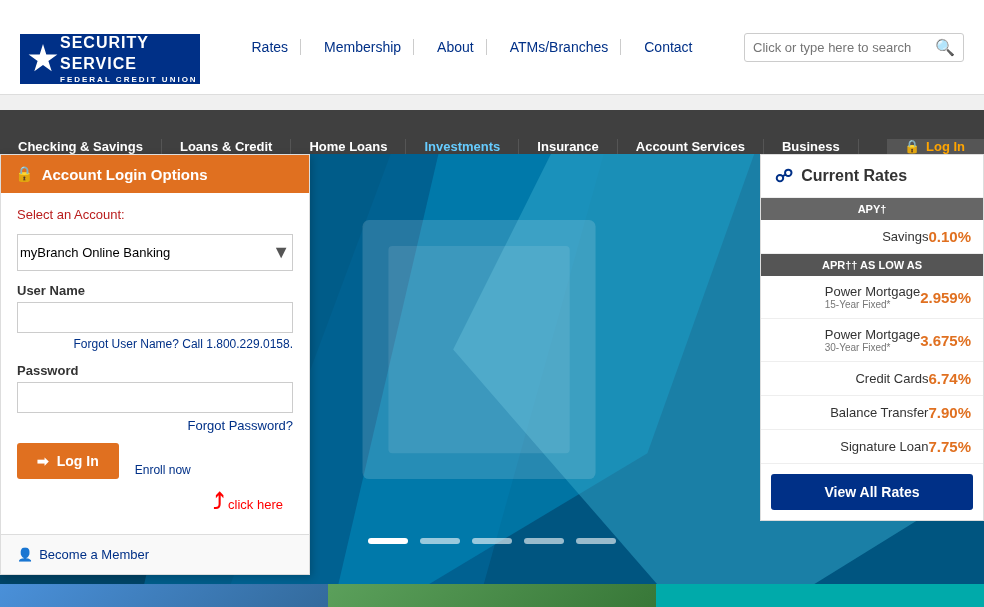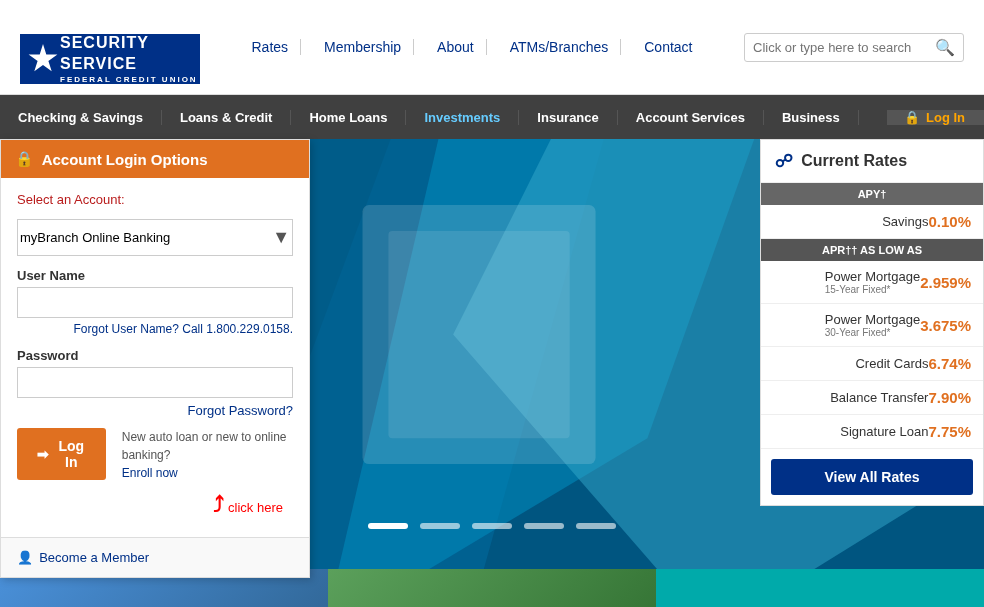--- a/index.html
+++ b/index.html
@@ -48,22 +48,23 @@
     }
     .search-box input {
       border: none; outline: none; font-size: 13px; color: #999;
       width: 185px; background: transparent;
     }
     .search-icon { color: #003087; font-size: 16px; cursor: pointer; }
 
     
     .main-nav {
       background: #404040;
-      display: flex; align-items: center;
+      display: flex; align-items: flex-end;
       height: 44px;
+      margin-top: 15px;
     }
     .main-nav .nav-item {
       color: #fff; font-size: 13px; font-weight: bold;
       padding: 0 18px;
       display: flex; align-items: center;
       cursor: pointer; white-space: nowrap;
       border-right: 1px solid #555;
       text-decoration: none;
     }
     .main-nav .nav-item.login {
@@ -299,21 +300,21 @@
       <input class="text-input" type="password" style="">
       <div style="text-align:right; margin-bottom:10px;">
         <a style="font-size:13px; color:#003087; text-decoration:none;">Forgot Password?</a>
       </div>
       <div class="login-row">
         <button class="login-btn">
           <span>➡</span>
           <span>Log In</span>
         </button>
         <div class="enroll-text">
-          <span>New auto loan or new to online banking?</span><br>
+          <br>
           <a>Enroll now</a>
         </div>
       </div>
       <div style="text-align:right; padding-right:10px; padding-bottom:5px;">
         <span style="color:red; font-size:22px; font-weight:bold;">⤴</span>
         <span style="color:red; font-size:13px;">click here</span>
       </div>
     </div>
     <div class="panel-footer">
       <a class="member-link">

